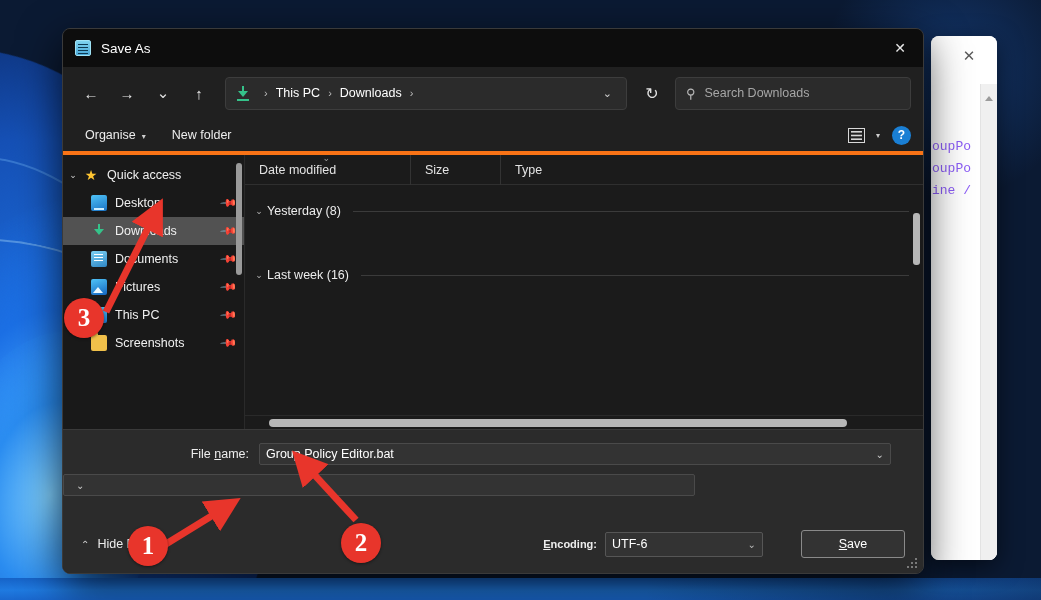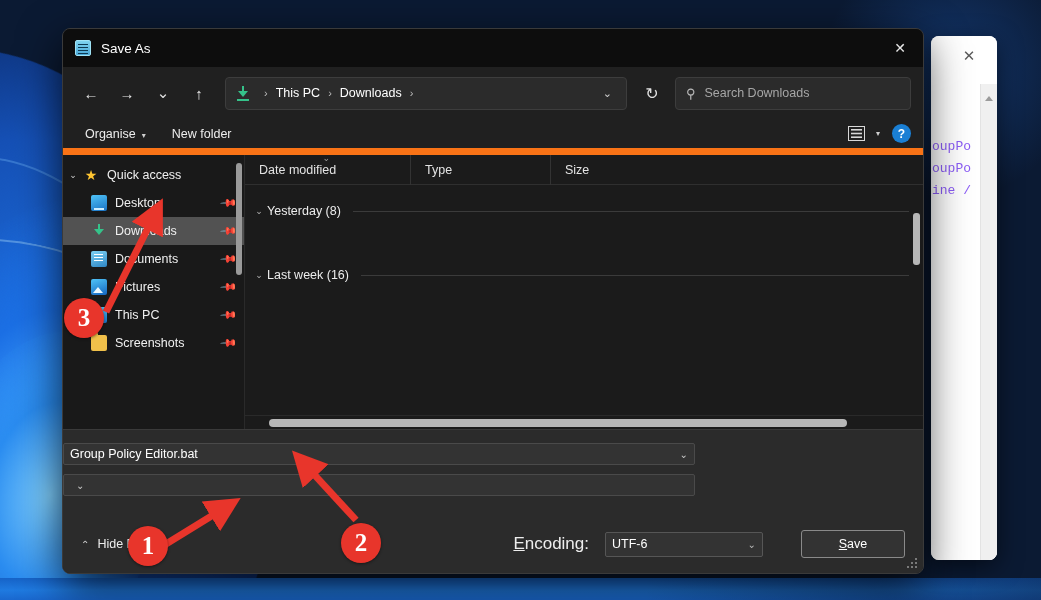--- a/index.html
+++ b/index.html
@@ -173,21 +173,21 @@
     background: #2b2b2b; border: 1px solid #3d3d3d; border-radius: 4px;
     display: flex; align-items: center; padding: 0 10px;
     font-size: 12.5px; color: #a6a6a6;
   }
   #searchbox .mag { margin-right: 9px; font-size: 13px; color: #b9b9b9; }
 
   
   #cmdbar {
     height: 36px; background: #202020;
     display: flex; align-items: center; padding: 0 12px;
-    border-bottom: 7px solid #f97316;
+    border-bottom: 4px solid #f97316;
     font-size: 12.5px;
   }
   .cmd-item { color: #ededed; padding: 4px 10px; margin-right: 6px; border-radius: 4px; }
   .cmd-caret { font-size: 8px; margin-left: 6px; color: #cfcfcf; }
   #cmdbar .spacer { flex: 1; }
   #view-btn {
     width: 22px; height: 18px; display: flex; align-items: center; justify-content: center;
     color: #d8d8d8;
   }
   #view-caret { font-size: 8px; color: #cfcfcf; margin: 0 12px 0 8px; }
@@ -313,21 +313,21 @@
 
   #bottom-row {
     position: absolute; left: 0; right: 0; bottom: 16px;
     display: flex; align-items: center; padding: 0 18px;
   }
   #hide-folders {
     display: flex; align-items: center; font-size: 12.5px; color: #ededed;
   }
   #hide-folders .hchev { margin-right: 8px; font-size: 10px; color: #d4d4d4; }
   #bottom-row .bspacer { flex: 1; }
-  #encoding-label { font-size: 17px; color: #ededed; margin-right: 16px; }
+  #encoding-label { font-size: 11px; color: #ededed; margin-right: 8px; font-weight: bold; }
   #encoding-select {
     width: 158px; height: 25px; background: #333333;
     border: 1px solid #565656; border-radius: 2px;
     display: flex; align-items: center; padding: 0 6px;
     font-size: 12.5px; color: #ffffff; margin-right: 22px;
   }
   #encoding-select .fval { flex: 1; }
   #encoding-select .fcaret { color: #b9b9b9; font-size: 10px; }
   .dlg-btn {
     width: 104px; height: 28px; border-radius: 3px;
@@ -493,25 +493,25 @@
       </div>
     </div>
 
     <div id="filelist">
 
       <div id="col-headers">
         <div class="col" id="col-date">
           <span class="sortmark">⌄</span>
           <span>Date modified</span>
         </div>
+        <div class="col" id="col-size">
+          <span>Size</span>
+        </div>
         <div class="col" id="col-type">
           <span>Type</span>
-        </div>
-        <div class="col" id="col-size">
-          <span>Size</span>
         </div>
       </div>
 
       <div id="list-area">
         <div style="height:14px"></div>
         <div class="group-header">
           <span class="gchev">⌄</span>
           <span>Yesterday (8)</span>
           <span class="gline"></span>
         </div>
@@ -529,20 +529,21 @@
 
       <div id="list-hscroll">
         <div id="list-hthumb"></div>
       </div>
     </div>
   </div>
 
   <div id="form-area">
 
     <div class="form-row">
+      <div class="form-label"><span>File </span><u>n</u><span>ame:</span></div>
       <div class="form-field">
         <span class="fval">Group Policy Editor.bat</span>
         <span class="fcaret">⌄</span>
       </div>
     </div>
 
     <div class="form-row">
       <div class="form-field">
         <span class="fcaret">⌄</span>
       </div>

